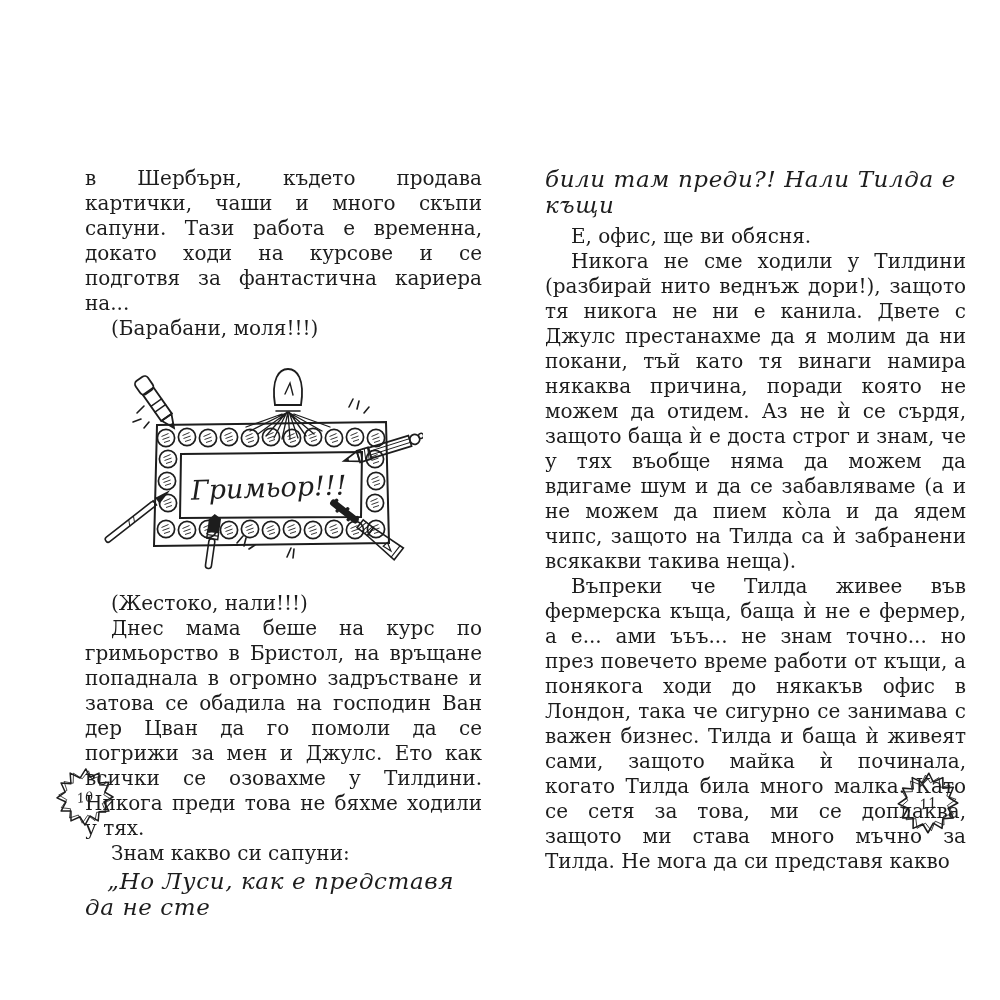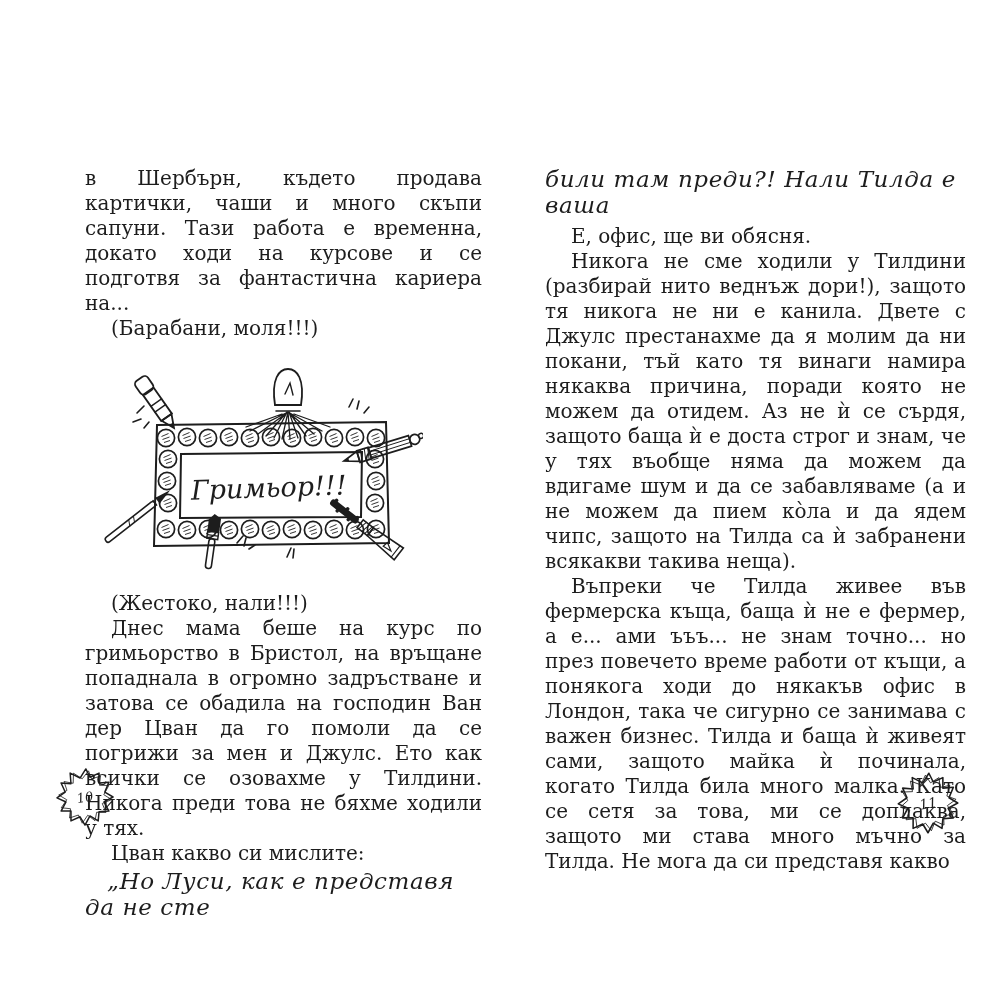--- a/index.html
+++ b/index.html
@@ -138,26 +138,26 @@
           <path class="stroke" stroke-width="1.2" d="M70,-2 L78,2.5 L69,3.5 Z"></path>
           <path class="stroke" stroke-width="1.2" d="M82,-7 L82,7"></path>
         </g>
 
         <text x="178" y="136" font-size="27" font-style="italic" text-anchor="middle" fill="#1d1d1d" transform="rotate(-2 178 136)">Гримьор!!!</text>
       </svg>
     </div>
 
     <p class="indent short">(Жестоко, нали!!!)</p>
     <p class="indent">Днес мама беше на курс по гримьорство в Бристол, на връщане попаднала в огромно задръстване и затова се обадила на господин Ван дер Цван да го помоли да се погрижи за мен и Джулс. Ето как всички се озовахме у Тилдини. Никога преди това не бяхме ходили у тях.</p>
-    <p class="indent short">Цван какво си мислите:</p>
+    <p class="indent short">Знам какво си сапуни:</p>
     <p class="hw hw-left">„Но Луси, как е представя да не сте</p>
   </div>
 
   <div class="page page-right">
-    <p class="hw">били там преди?! Нали Тилда е ваша</p>
+    <p class="hw">били там преди?! Нали Тилда е къщи</p>
     <p class="indent short" style="margin-top:6px">Е, офис, ще ви обясня.</p>
     <p class="indent">Никога не сме ходили у Тилдини (разбирай нито веднъж дори!), защото тя никога не ни е канила. Двете с Джулс престанахме да я молим да ни покани, тъй като тя винаги намира някаква причина, поради която не можем да отидем. Аз не ѝ се сърдя, защото баща ѝ е доста строг и знам, че у тях въобще няма да можем да вдигаме шум и да се забавляваме (а и не можем да пием ко̀ла и да ядем чипс, защото на Тилда са ѝ забранени всякакви такива неща).</p>
     <p class="indent">Въпреки че Тилда живее във фермерска къща, баща ѝ не е фермер, а е... ами ъъъ... не знам точно... но през повечето време работи от къщи, а понякога ходи до някакъв офис в Лондон, така че сигурно се занимава с важен бизнес. Тилда и баща ѝ живеят сами, защото майка ѝ починала, когато Тилда била много малка. Като се сетя за това, ми се доплаква, защото ми става много мъчно за Тилда. Не мога да си представя какво</p>
   </div>
 
   <div class="star-badge left">
     <svg width="66" height="66" viewBox="-40 -40 80 80">
       <g>
         <polygon class="stroke" stroke-width="1.8" fill="#ffffff" stroke-linejoin="round" points="34,0 23,6 29,17 17,18 16,29 6,23 0,34 -6,24 -17,29 -17,17 -29,17 -23,6 -34,1 -24,-6 -29,-17 -17,-16 -18,-29 -6,-23 1,-34 6,-24 17,-29 17,-17 29,-18 24,-6"></polygon>
         <polygon class="stroke" stroke-width="1" fill="none" stroke-linejoin="round" transform="rotate(6) scale(0.94)" points="34,0 23,6 29,17 17,18 16,29 6,23 0,34 -6,24 -17,29 -17,17 -29,17 -23,6 -34,1 -24,-6 -29,-17 -17,-16 -18,-29 -6,-23 1,-34 6,-24 17,-29 17,-17 29,-18 24,-6"></polygon>

